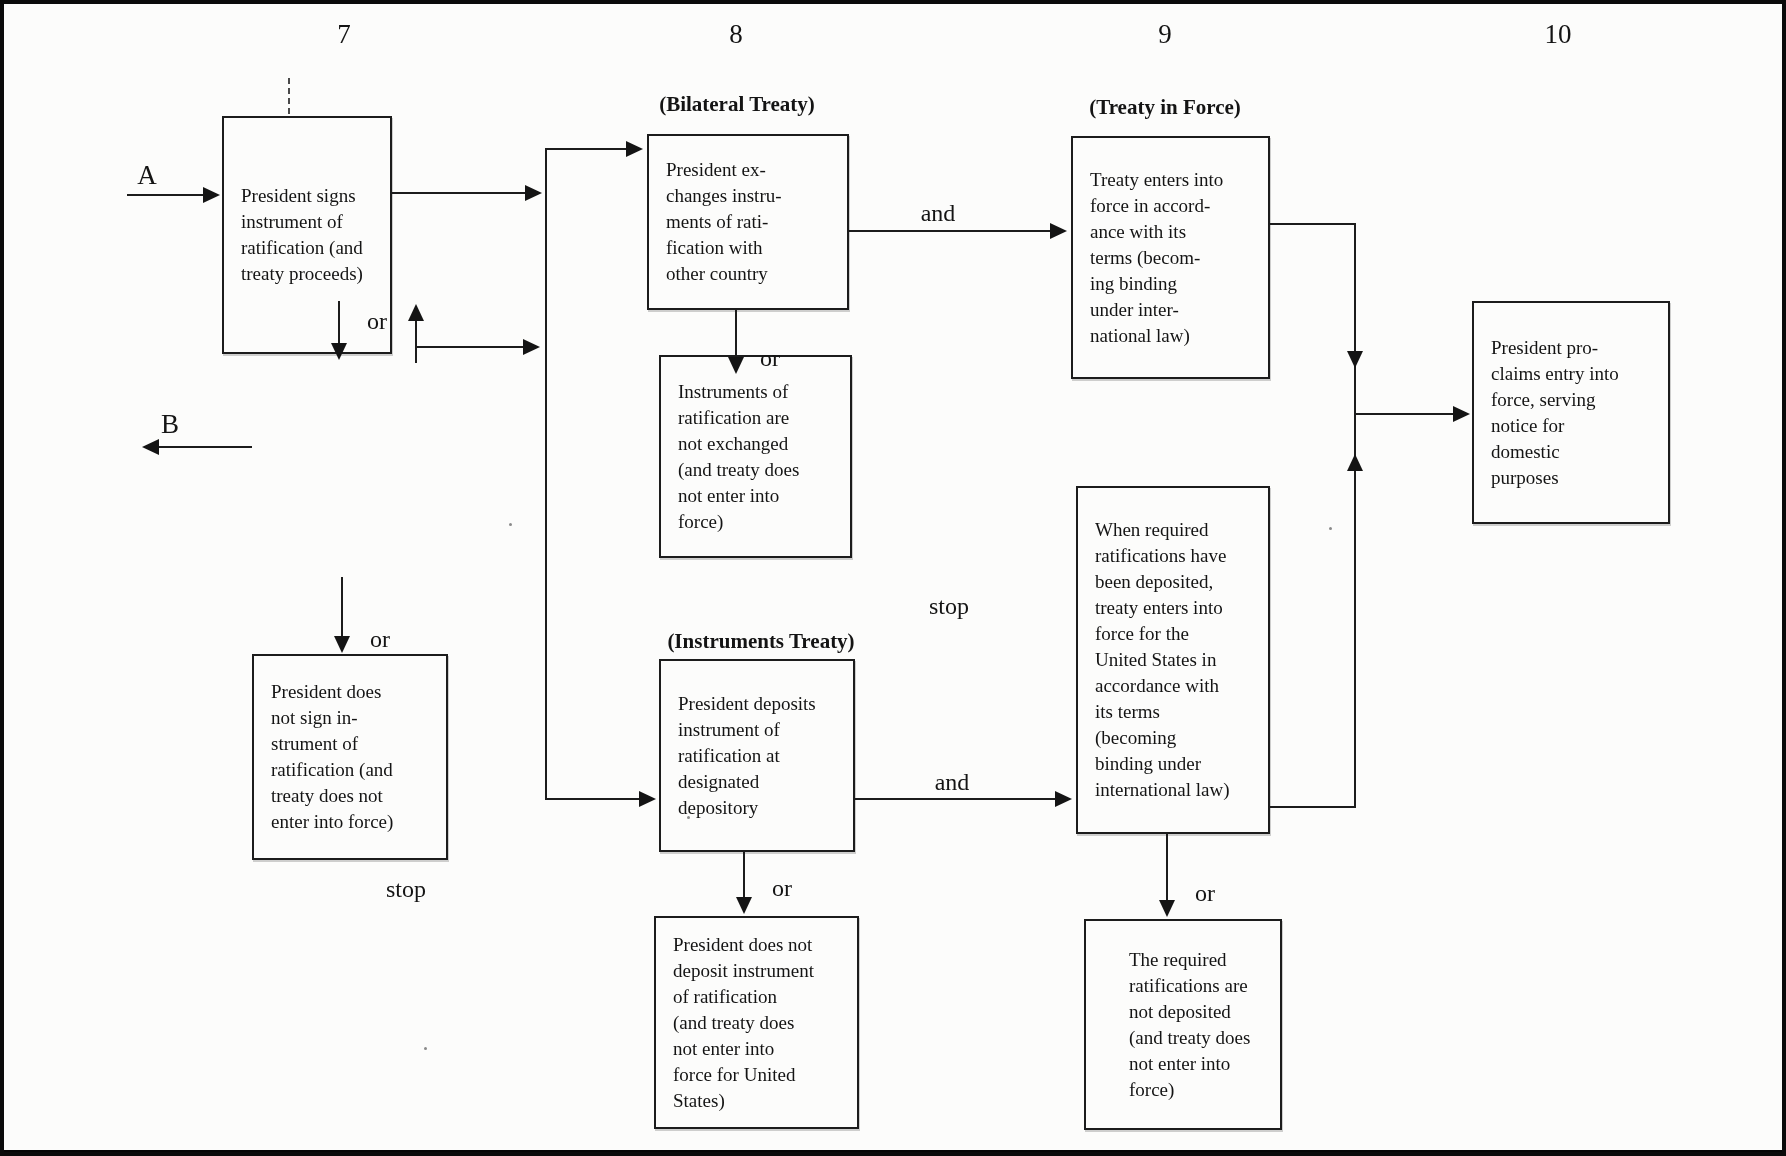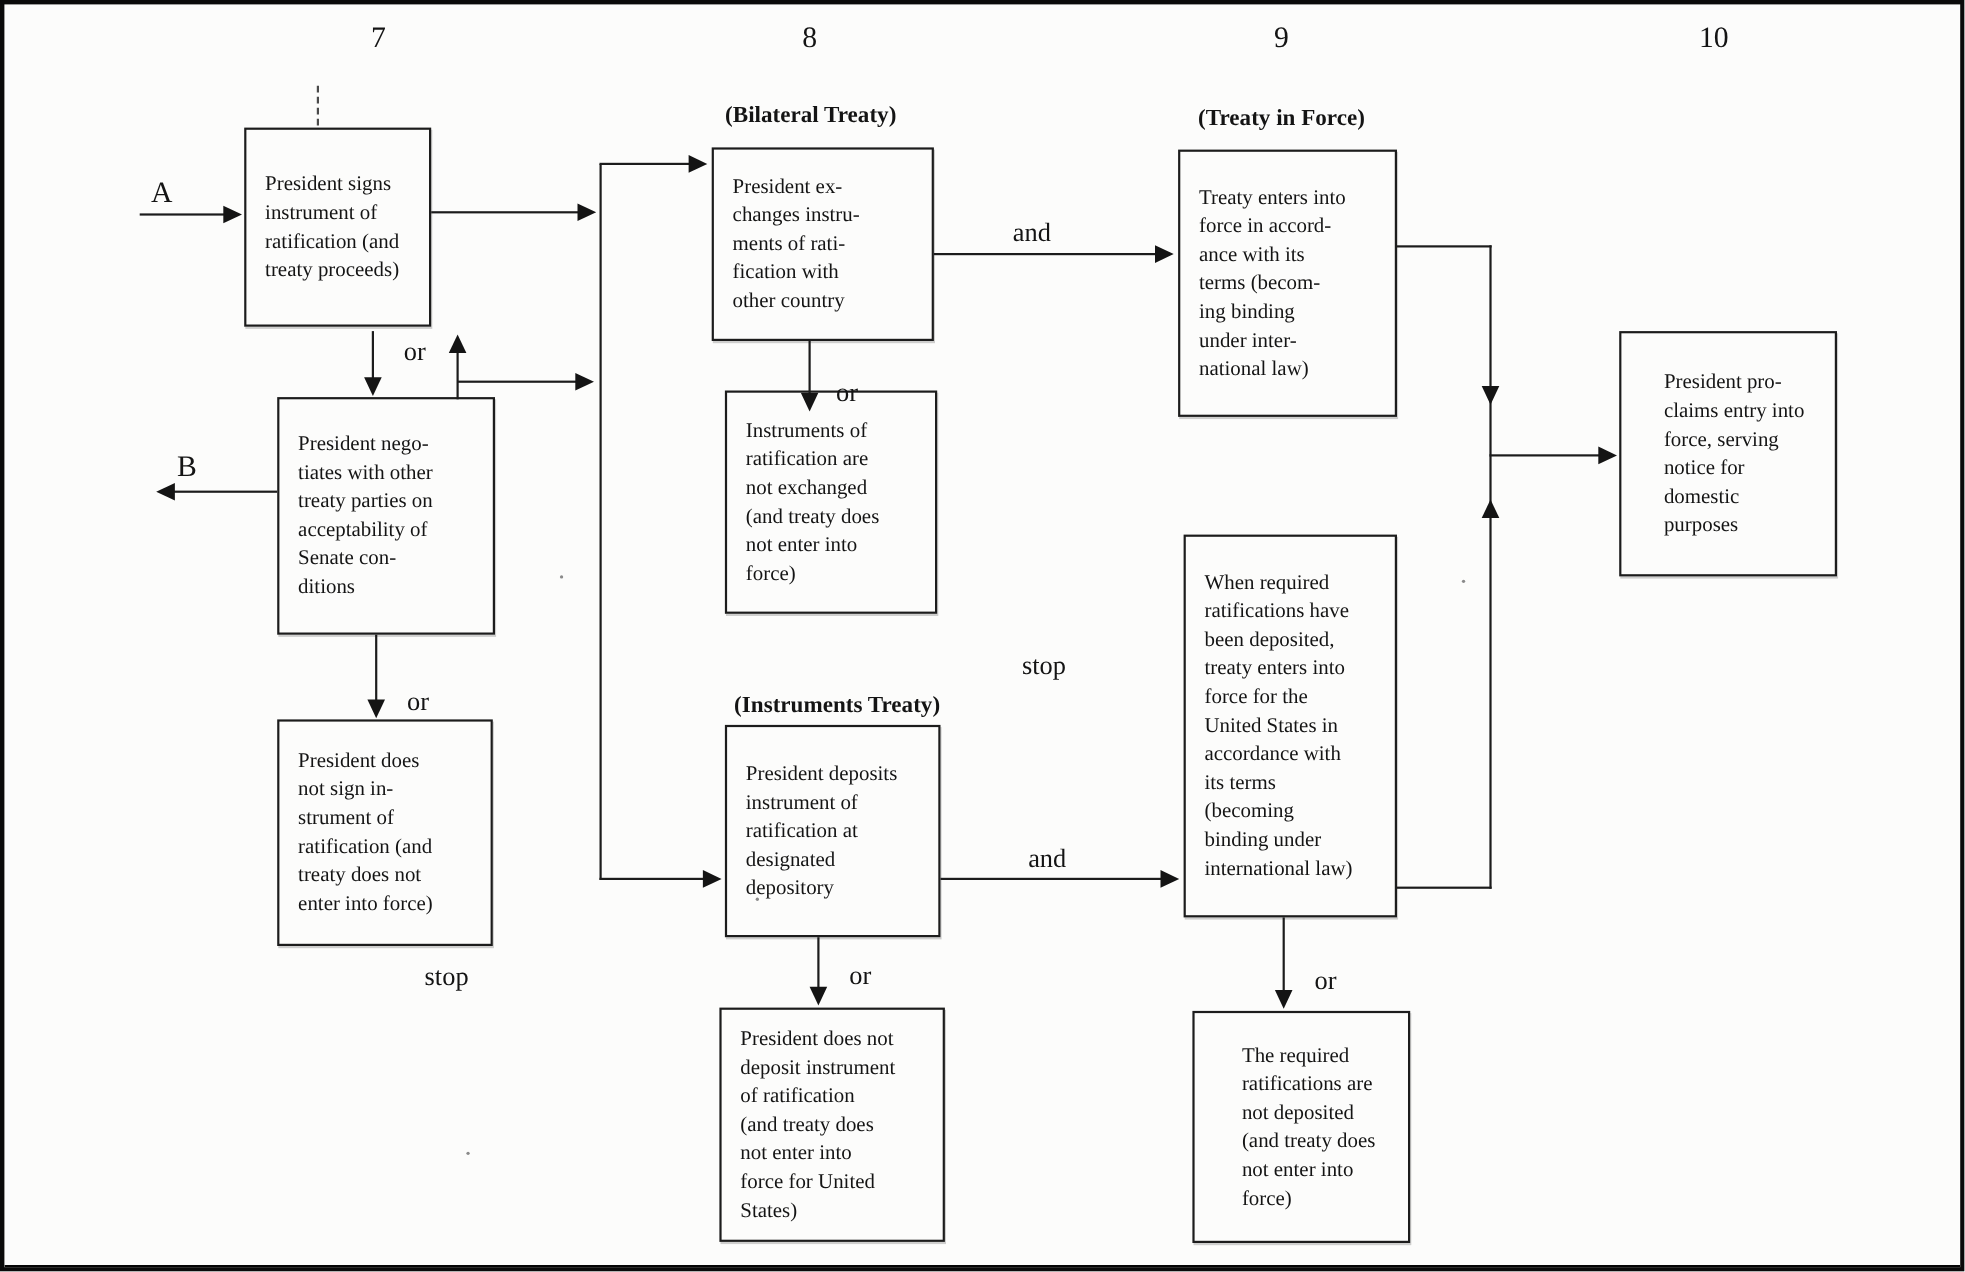--- a/index.html
+++ b/index.html
@@ -61,33 +61,25 @@
 
   <div class="lbl sec-title" style="left:733px;top:100px;">(Bilateral Treaty)</div>
   <div class="lbl sec-title" style="left:1161px;top:103px;">(Treaty in Force)</div>
   <div class="lbl sec-title" style="left:757px;top:637px;">(Instruments Treaty)</div>
 
   <div class="lbl entry" style="left:143px;top:171px;">A</div>
   <div class="lbl entry" style="left:166px;top:420px;">B</div>
 
   <div class="dashv" style="left:284px;top:74px;height:36px;"></div>
 
-  <div class="box" style="left:218px;top:112px;width:170px;height:181px;">
+  <div class="box" style="left:218px;top:112px;width:170px;height:238px;">
     <div class="box-text">President signs
 instrument of
 ratification (and
 treaty proceeds)</div>
-  </div>
-  <div class="box" style="left:248px;top:357px;width:198px;height:216px;">
-    <div class="box-text">President nego-
-tiates with other
-treaty parties on
-acceptability of
-Senate con-
-ditions</div>
   </div>
   <div class="box" style="left:248px;top:650px;width:196px;height:206px;">
     <div class="box-text">President does
 not sign in-
 strument of
 ratification (and
 treaty does not
 enter into force)</div>
   </div>
   <div class="box" style="left:643px;top:130px;width:202px;height:176px;">
@@ -144,21 +136,21 @@
 international law)</div>
   </div>
   <div class="box" style="left:1080px;top:915px;width:198px;height:211px;padding-left:26px;">
     <div class="box-text">The required
 ratifications are
 not deposited
 (and treaty does
 not enter into
 force)</div>
   </div>
-  <div class="box" style="left:1468px;top:297px;width:198px;height:223px;justify-content:center;">
+  <div class="box" style="left:1468px;top:297px;width:198px;height:223px;">
     <div class="box-text">President pro-
 claims entry into
 force, serving
 notice for
 domestic
 purposes</div>
   </div>
 
   <div class="hline" style="left:123px;top:190px;width:80px;"></div>
   <div class="arr arr-r" style="left:199px;top:183px;"></div>

